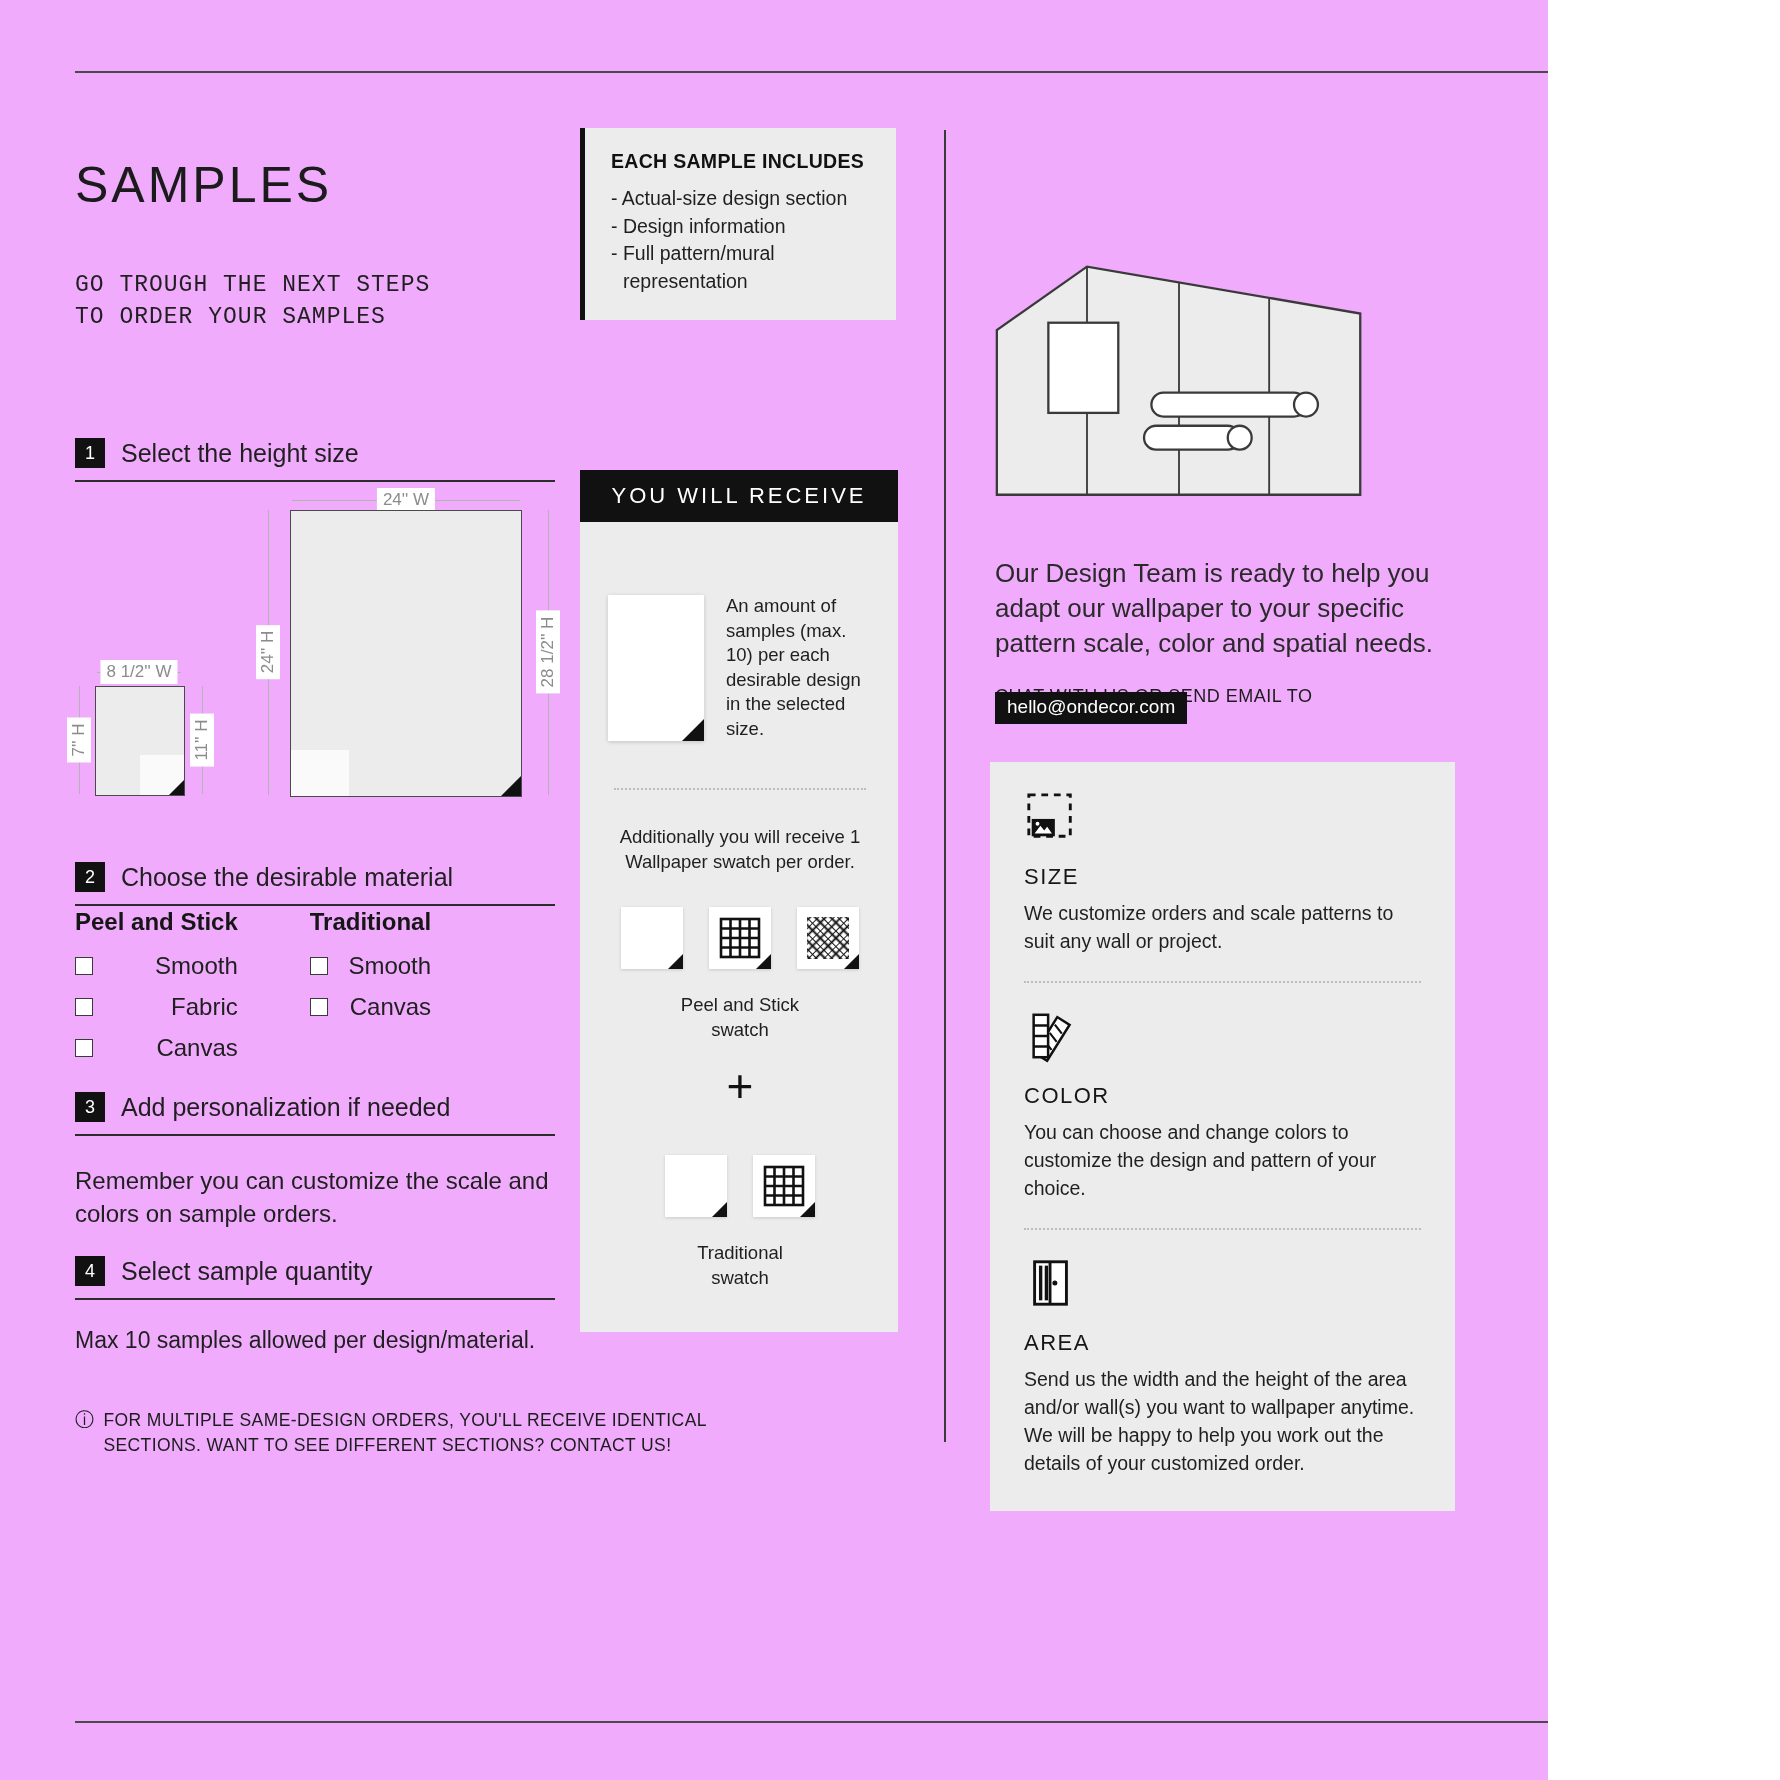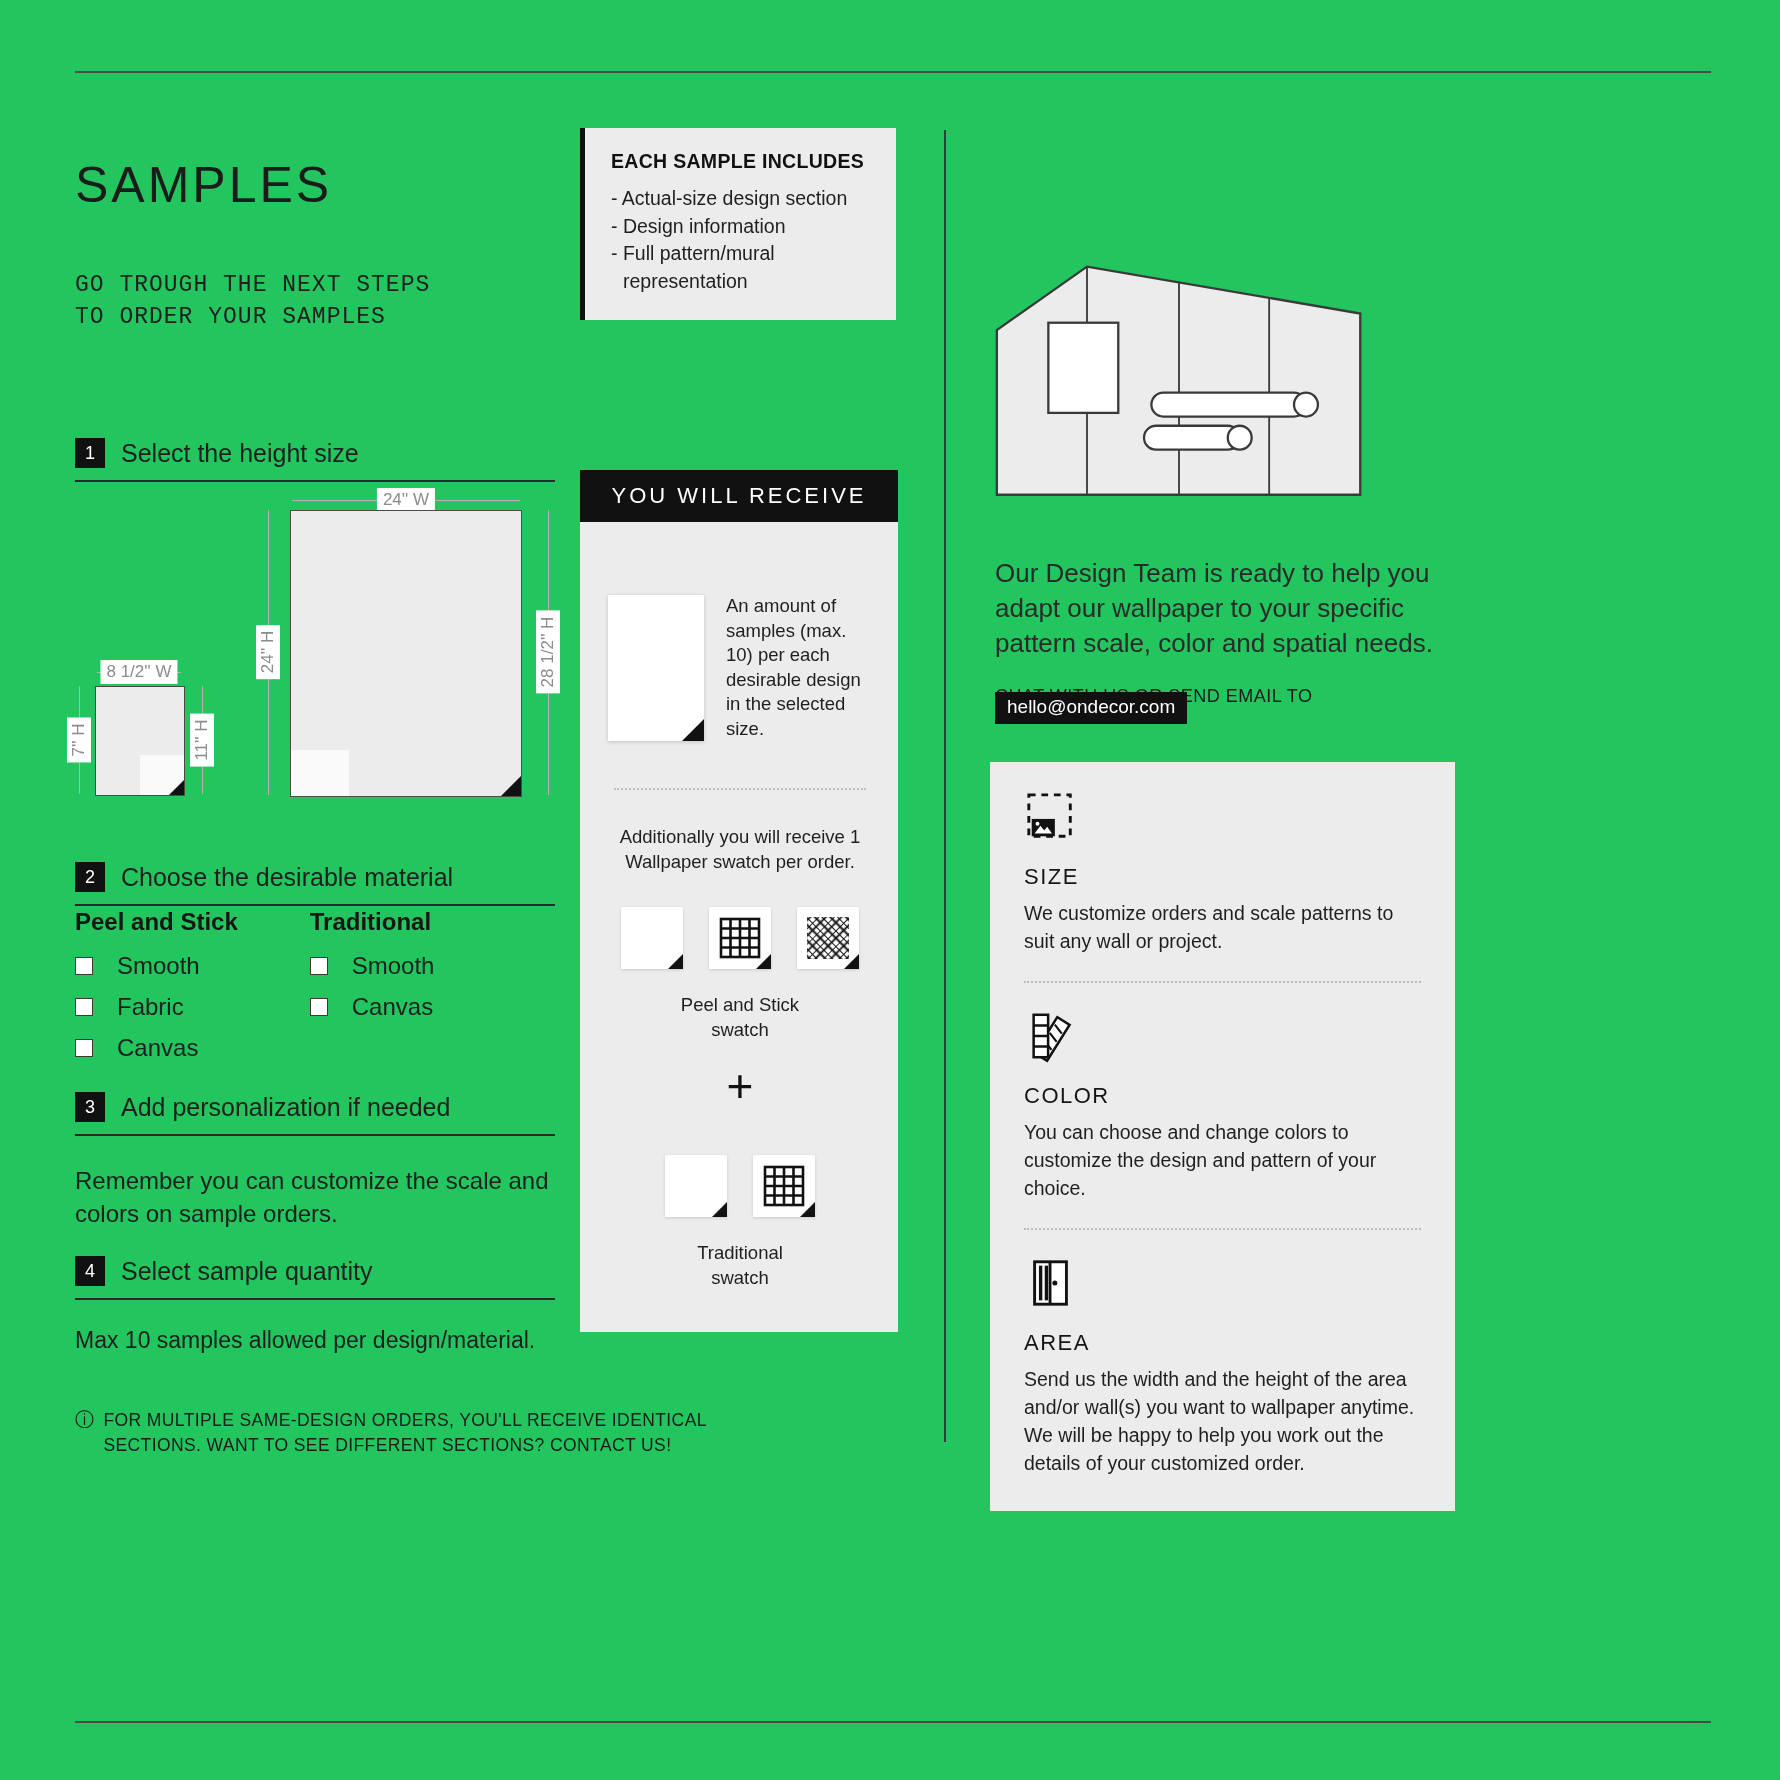--- a/index.html
+++ b/index.html
@@ -1,16 +1,16 @@
 <!DOCTYPE html>
 <html><head>
 <meta charset="utf-8">
 <style>
   html,body{margin:0;padding:0;background:#fff;}
-  .page{position:relative;width:1780px;height:1780px;background:#22c55e;overflow:hidden;
+  .page{position:relative;width:1548px;height:1780px;background:#f0abfc;overflow:hidden;
         font-family:"Liberation Sans","DejaVu Sans",sans-serif;color:#222;}
   .pre{white-space:pre-line;}
 
   
   .rule{position:absolute;left:75px;width:1636px;border-top:2px solid #4a4a4a;}
   .rule-top{top:71px;}
   .rule-bottom{top:1721px;}
   .vdivider{position:absolute;left:944px;top:130px;width:2px;height:1312px;background:#3a3a3a;}
 
   
@@ -41,21 +41,21 @@
   .dimline{position:absolute;background:#b3b3b3;}
   .dimline.h{height:1px;}
   .dimline.v{width:1px;}
   .dim-label{position:absolute;color:#8c8c8c;font-size:17px;background:#fff;padding:2px 6px;white-space:nowrap;}
   .dim-h{transform:translate(-50%,-50%);}
   .dim-v{transform:translate(-50%,-50%) rotate(-90deg);}
 
   
   .materials{position:absolute;left:75px;top:908px;display:flex;gap:72px;}
   .mat-title{font-size:24px;font-weight:bold;color:#161616;margin:0 0 16px 0;}
-  .mat-opt{display:flex;align-items:center;gap:24px;font-size:24px;color:#1f1f1f;margin:0 0 13px 0;}
+  .mat-opt{display:flex;align-items:center;gap:0;font-size:24px;color:#1f1f1f;margin:0 0 13px 0;justify-content:space-between;}
   .cb{width:16px;height:16px;border:1.5px solid #3a3a3a;background:#fff;flex:0 0 auto;}
 
   .note{position:absolute;left:75px;font-size:24px;line-height:1.38;color:#1f1f1f;}
   .footer-note{position:absolute;left:75px;top:1408px;width:660px;display:flex;gap:9px;
                font-size:17.5px;letter-spacing:0.4px;line-height:1.42;color:#1c1c1c;}
   .info-glyph{font-size:19px;line-height:1.3;flex:0 0 auto;}
 
   
   .includes{position:absolute;left:580px;top:128px;width:316px;background:#ececec;border-left:5px solid #111;
             padding:22px 22px 24px 26px;box-sizing:border-box;}

